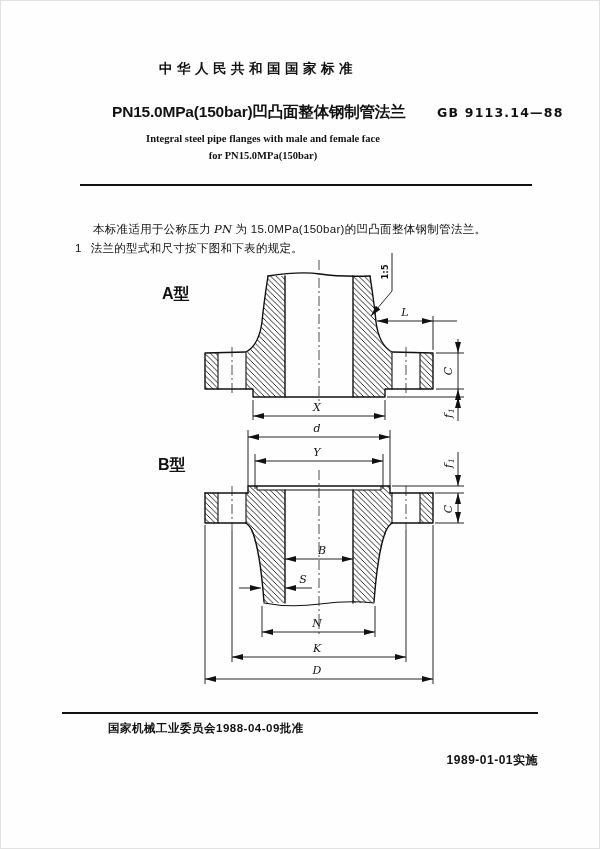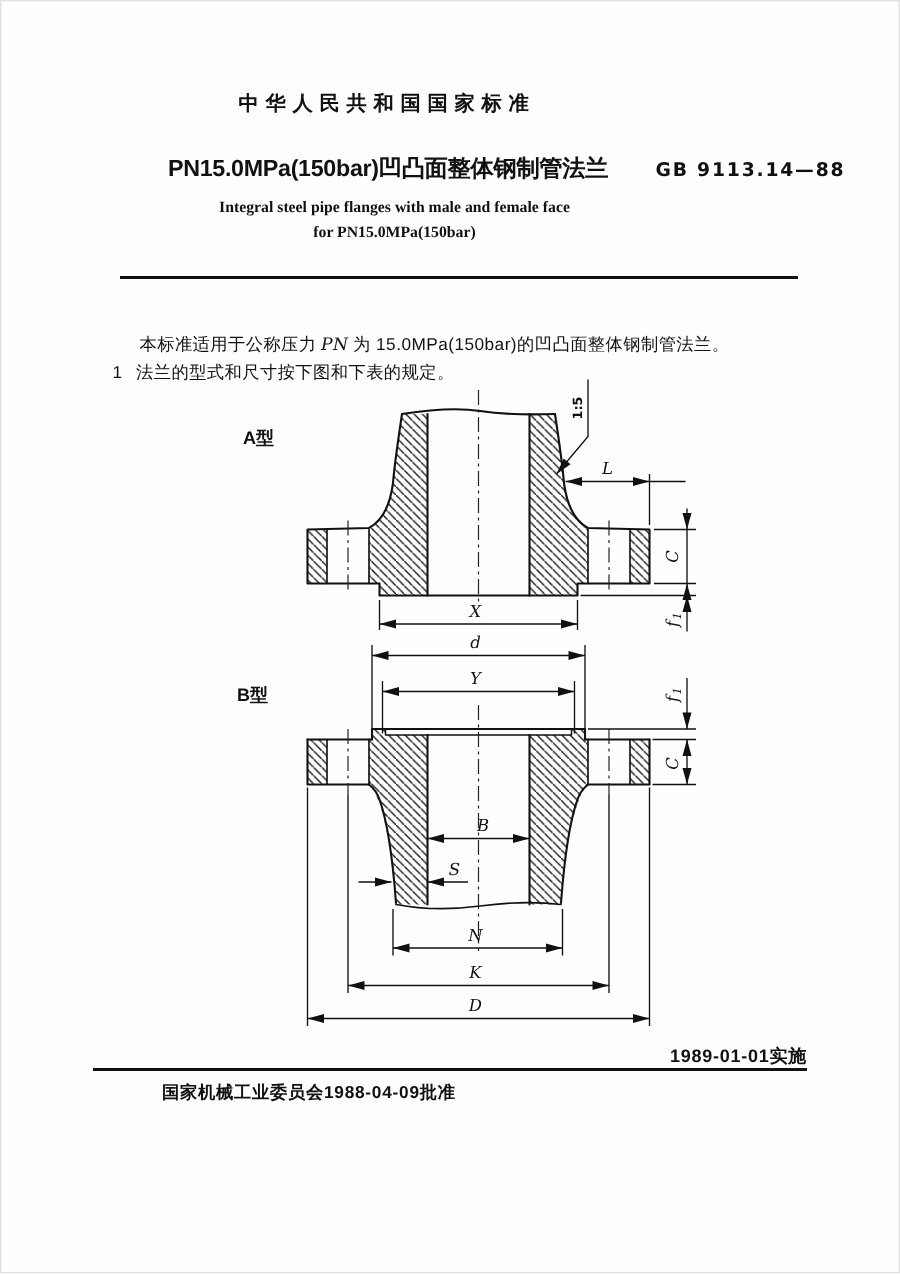--- a/index.html
+++ b/index.html
@@ -15,25 +15,25 @@
   .en1{top:133px;left:0;width:526px;text-align:center;font-size:10.5px;font-weight:bold;font-family:"Liberation Serif","DejaVu Serif",serif;}
   .en2{top:150px;left:0;width:526px;text-align:center;font-size:10.5px;font-weight:bold;font-family:"Liberation Serif","DejaVu Serif",serif;}
   .rule{background:#111;height:2px;}
   .rule1{top:184px;left:80px;width:452px;}
   .rule2{top:712px;left:62px;width:476px;}
   .para{font-size:11.5px;letter-spacing:0.3px;margin-top:20px;}
   .para1{top:202px;left:93px;}
   .para2{top:221px;left:75px;}
   .pn-var{font-style:italic;font-family:"DejaVu Serif",serif;margin:0 3px;}
   .clause-no{margin-right:9px;}
-  .type-label{font-size:12px;font-weight:bold;text-align:center;}
+  .type-label{font-size:16px;font-weight:bold;text-align:center;}
   .type-a{top:284px;left:162px;}
   .type-b{top:455px;left:158px;}
   .footer-left{top:721px;left:80px;font-size:11.5px;font-weight:bold;letter-spacing:0.5px;margin-left:28px;}
-  .footer-right{top:696px;right:62px;font-size:12px;font-weight:bold;letter-spacing:0.5px;}
+  .footer-right{top:752px;right:62px;font-size:12px;font-weight:bold;letter-spacing:0.5px;}
   
   .ol{fill:none;stroke:#111;stroke-width:1.4;stroke-linejoin:round;stroke-linecap:round;}
   .cl{fill:none;stroke:#222;stroke-width:0.8;stroke-dasharray:10 3 2 3;}
   .dim{fill:none;stroke:#111;stroke-width:0.9;}
   .dimtxt{font:italic 11px "DejaVu Serif",serif;fill:#111;text-anchor:middle;}
   .dimsub{font:italic 7.5px "DejaVu Serif",serif;fill:#111;}
   .tapertxt{font:bold 8.5px "DejaVu Sans",sans-serif;fill:#111;text-anchor:middle;}
 </style>
 </head>
 <body>

